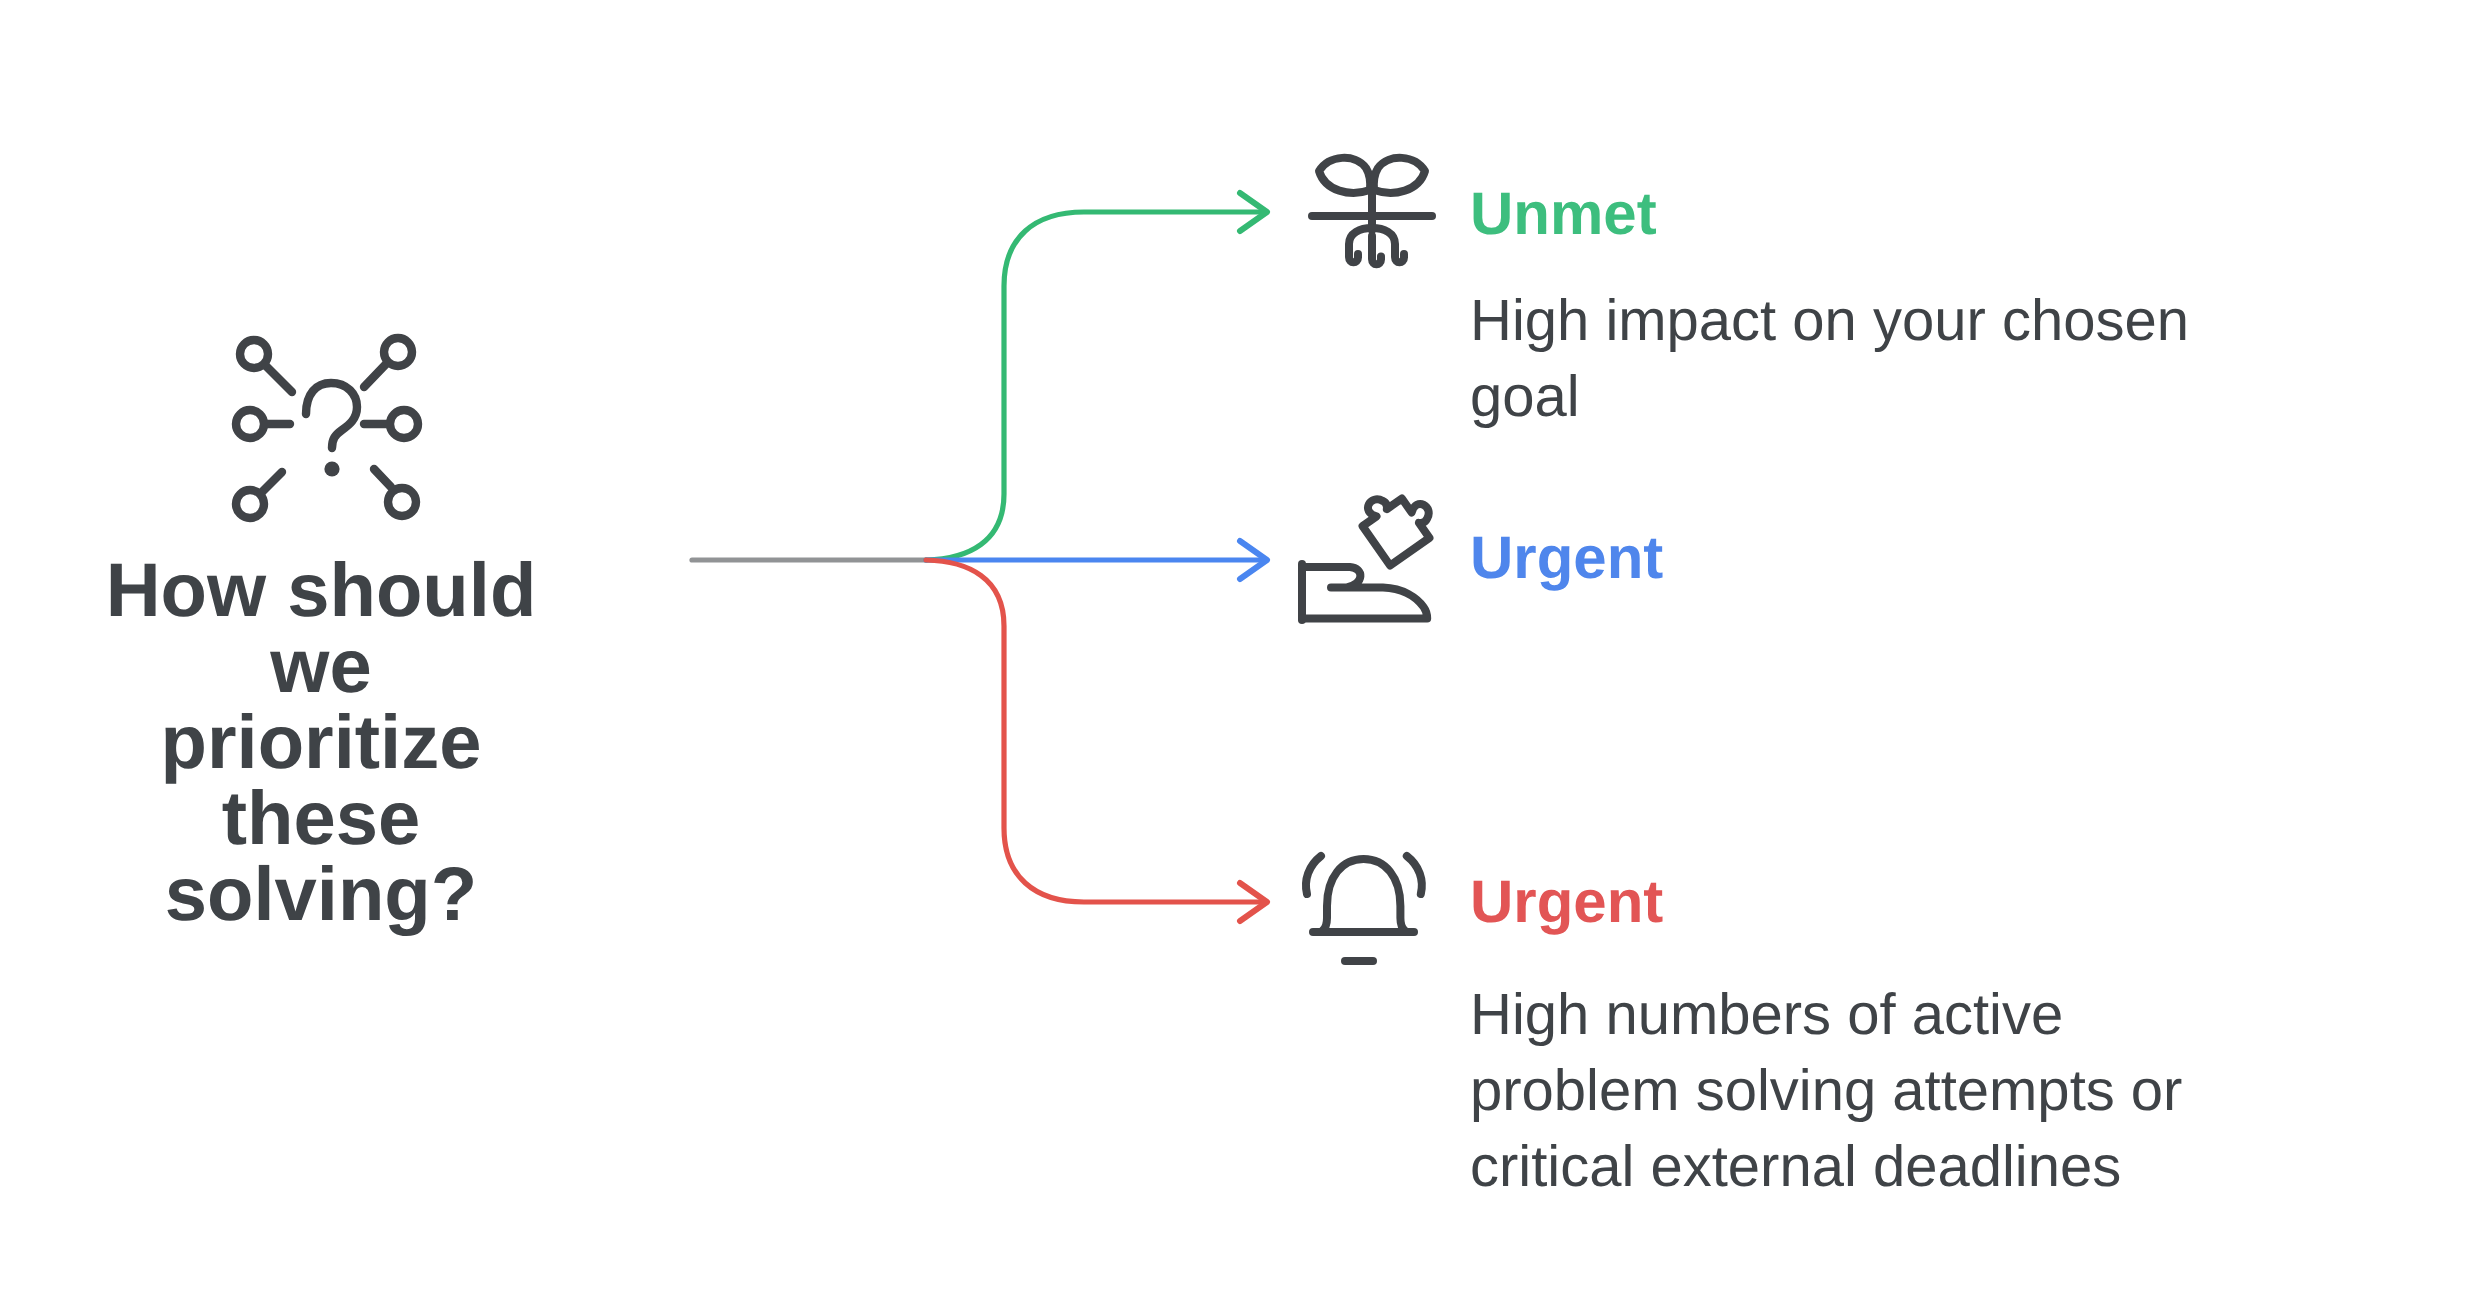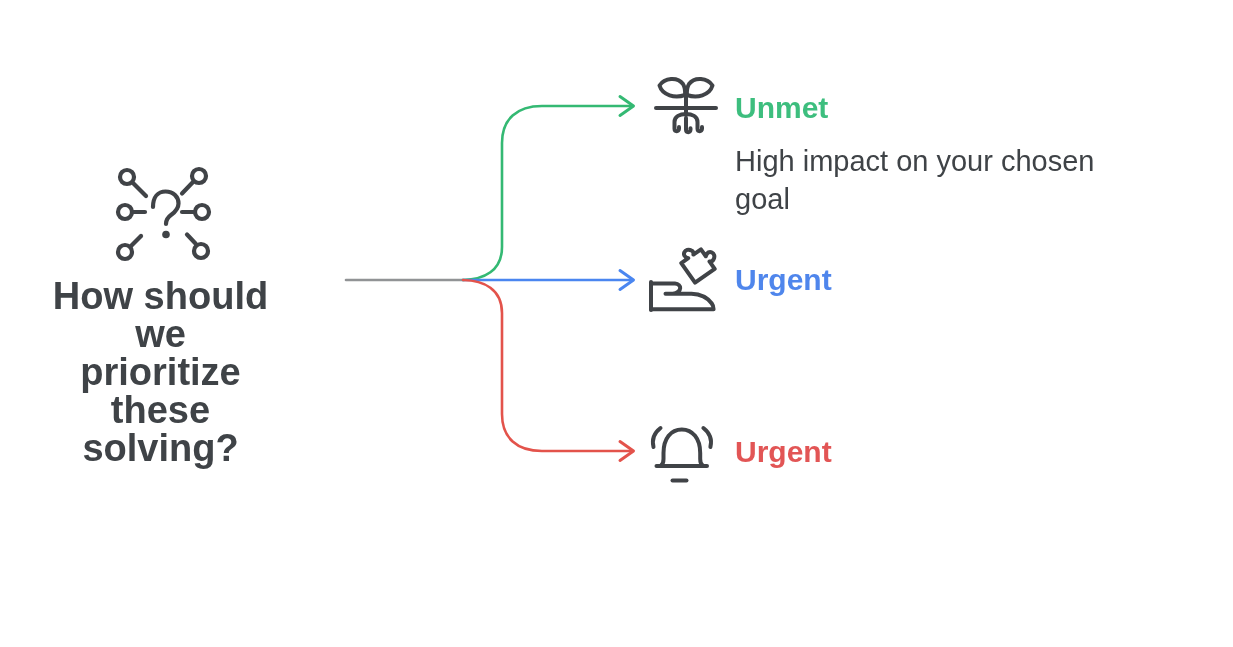--- a/index.html
+++ b/index.html
@@ -106,14 +106,15 @@
       <g fill="none" stroke-width="4" stroke-linecap="round" stroke-linejoin="round" stroke="#404347">
         <path d="M15,45.5 C16.8,44.3 17.5,42 17.5,39 L17.5,33 C17.5,18.5 25,9.5 35.8,9.5 C46.6,9.5 54.2,18.5 54.2,33 L54.2,39 C54.2,42 54.9,44.3 56.7,45.5"></path>
         <path d="M10.5,46 L61,46"></path>
         <path d="M26.5,60.5 L40.5,60.5"></path>
         <path d="M7.5,27 C5.8,20 8.3,12.8 14.5,8"></path>
         <path d="M64.4,27 C66.1,20 63.6,12.8 57.4,8"></path>
       </g>
     </svg>
   </div>
   <div class="abs branch-label" style="left: 735px; top: 434px; color: rgb(226, 85, 85);">Urgent</div>
+  <div class="abs branch-desc" style="left: 735px; top: 489px; color: rgb(63, 67, 71);">High numbers of active problem solving attempts or critical external deadlines</div>
 
 </div>
 
 </body></html>

